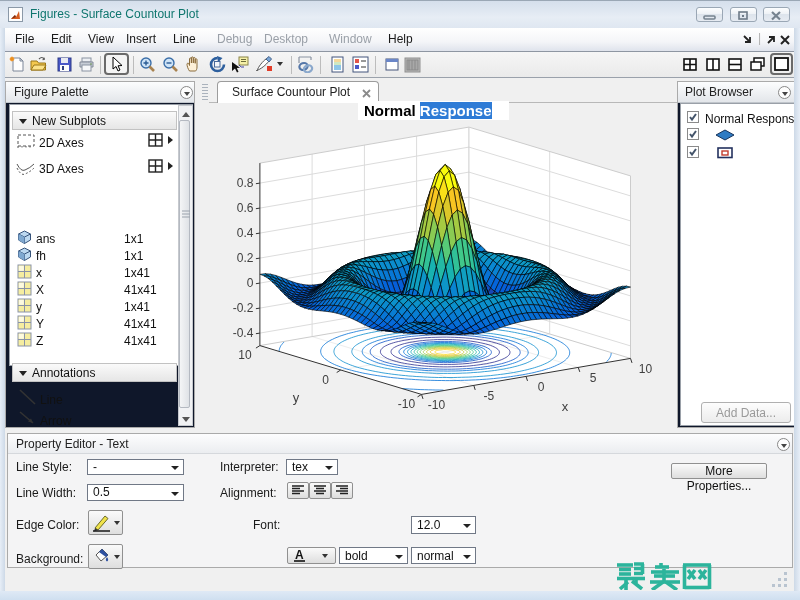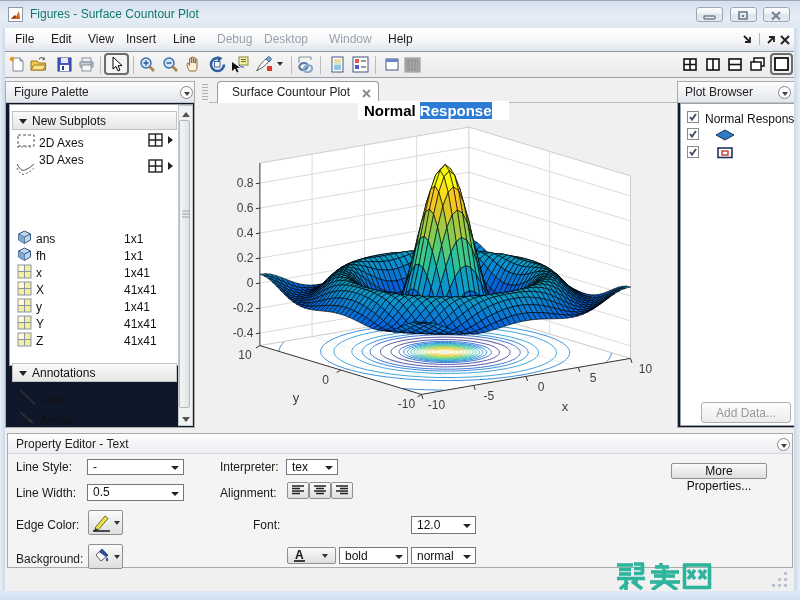--- a/index.html
+++ b/index.html
@@ -213,21 +213,21 @@
 <div class="item" style="left:29px;top:31px">2D Axes</div>
 <svg class="abs" style="left:138px;top:28px" width="16" height="15">
           <rect x="1" y="1" width="13" height="12" fill="#fff" stroke="#222" stroke-width="1.4"></rect>
           <path d="M7.5 1 v12 M1 7 h13" stroke="#222" stroke-width="1.4"></path>
         </svg>
 <div class="abs" style="left:158px;top:31px;width:0;height:0;border-top:4px solid transparent;border-bottom:4px solid transparent;border-left:5px solid #222"></div>
 <svg class="abs" style="left:5px;top:55px" width="22" height="16">
           <path d="M2 4 q4 8 8 6 q5-2 9-6" fill="none" stroke="#555"></path>
           <path d="M2 8 q4 8 8 6 q5-2 9-6" fill="none" stroke="#555" stroke-dasharray="2 2"></path>
         </svg>
-<div class="item" style="left:29px;top:48px">3D Axes</div>
+<div class="item" style="left:29px;top:57px">3D Axes</div>
 <svg class="abs" style="left:138px;top:54px" width="16" height="15">
           <rect x="1" y="1" width="13" height="12" fill="#fff" stroke="#222" stroke-width="1.4"></rect>
           <path d="M7.5 1 v12 M1 7 h13" stroke="#222" stroke-width="1.4"></path>
         </svg>
 <div class="abs" style="left:158px;top:57px;width:0;height:0;border-top:4px solid transparent;border-bottom:4px solid transparent;border-left:5px solid #222"></div>
 
 <svg class="abs" style="left:7px;top:125px" width="15" height="15">
           <path d="M7.5 1 L13.5 4 L13.5 10 L7.5 13.5 L1.5 10 L1.5 4 Z" fill="#bcd8f0" stroke="#36537a"></path>
           <path d="M1.5 4 L7.5 7 L13.5 4 M7.5 7 V13.5" fill="none" stroke="#36537a"></path>
           <path d="M1.5 4 L7.5 7 L7.5 13.5 L1.5 10 Z" fill="#7fa8d0"></path>

